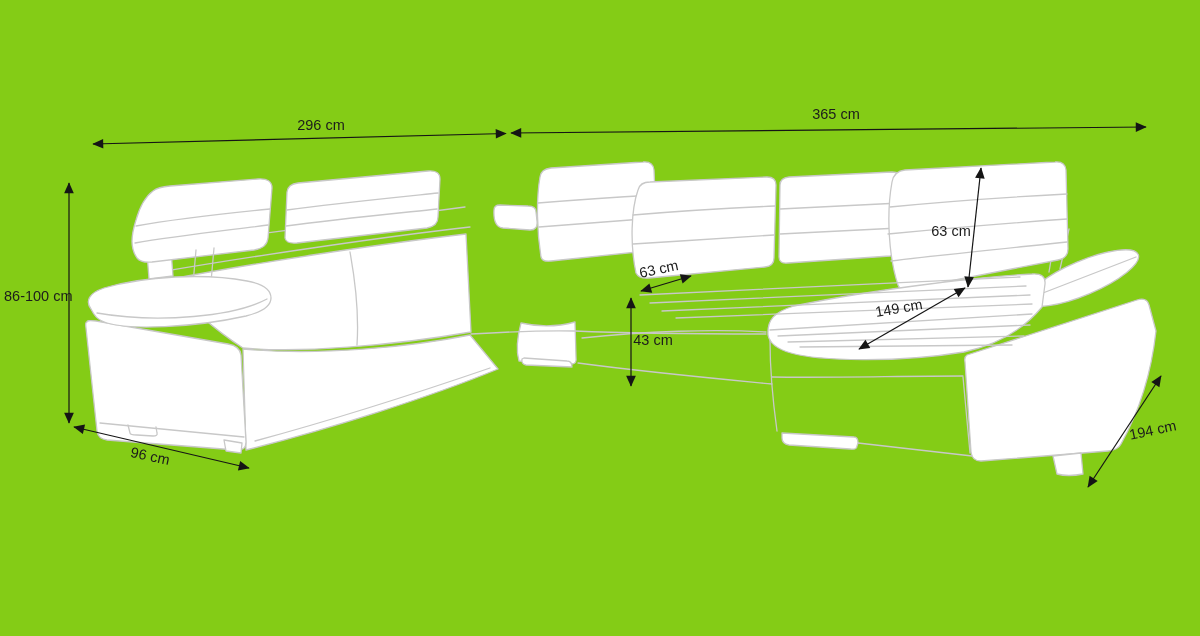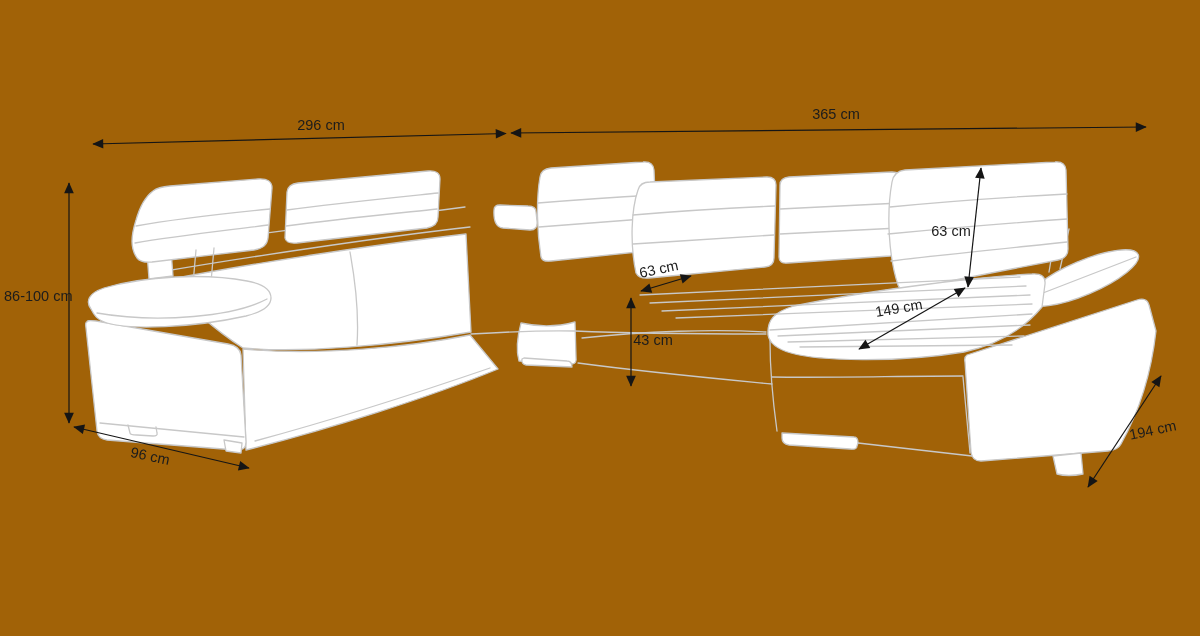--- a/index.html
+++ b/index.html
@@ -1,16 +1,16 @@
 <!DOCTYPE html>
 <html><head>
 <meta charset="utf-8">
 <style>
   html,body{margin:0;padding:0;background:#ffffff;}
-  .stage{position:relative;width:1200px;height:636px;background:#a16207;overflow:hidden;}
+  .stage{position:relative;width:1200px;height:636px;background:#84cc16;overflow:hidden;}
   svg{display:block;}
   .sofa-stroke{stroke:#c8c8c8;stroke-width:1.3;fill:none;stroke-linecap:round;stroke-linejoin:round;}
   .sofa-fill{stroke:#c8c8c8;stroke-width:1.3;fill:#ffffff;stroke-linecap:round;stroke-linejoin:round;}
   .dim-line{stroke:#151515;stroke-width:1.2;fill:none;}
   .dim-label{font-family:"Liberation Sans",sans-serif;font-size:14.5px;fill:#1c1c1c;}
 </style>
 </head>
 <body>
 
 <div class="stage">

